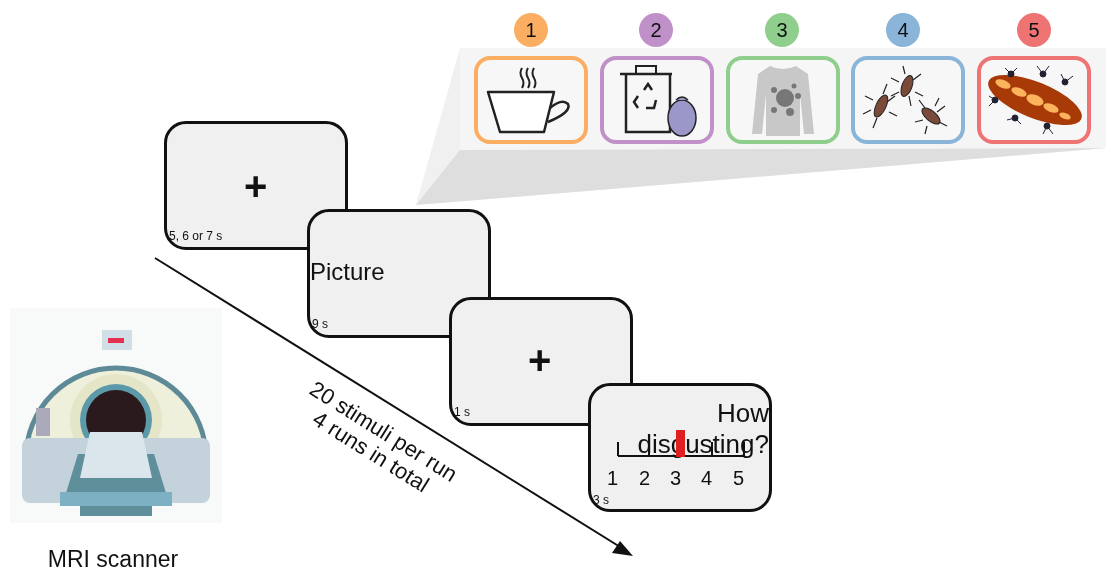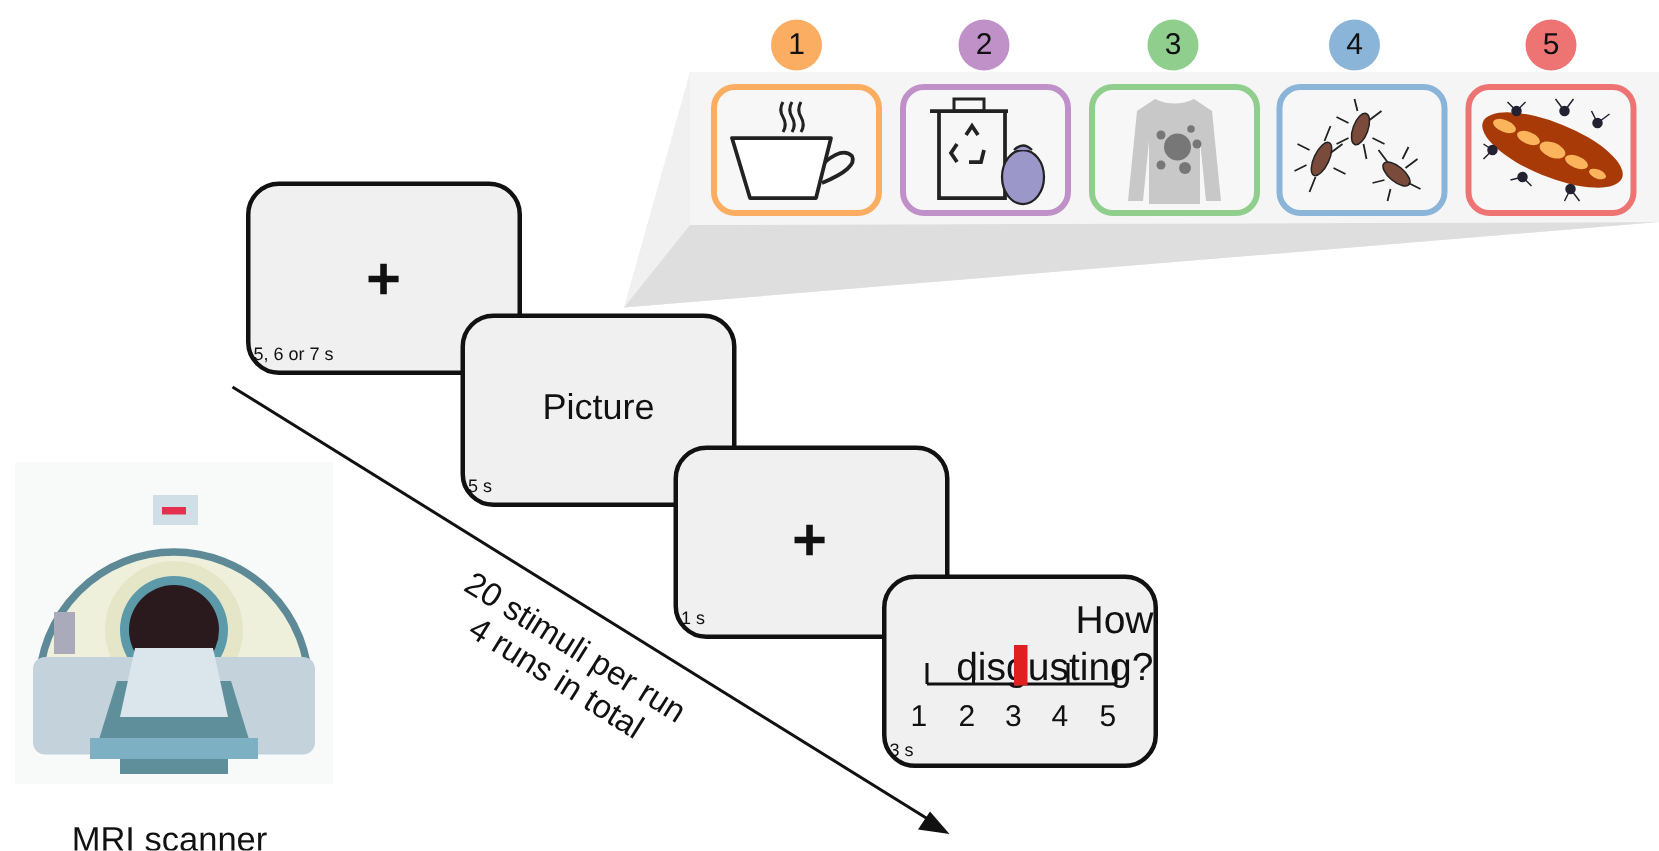--- a/index.html
+++ b/index.html
@@ -95,22 +95,22 @@
     </svg>
   </div>
 </div>
 
 <div class="screen" style="left:164px;top:121px;width:184px;height:129px;">
   <div class="plus" style="left:77px;top:42px;">+</div>
   <div class="dur">5, 6 or 7 s</div>
 </div>
 
 <div class="screen" style="left:307px;top:209px;width:184px;height:129px;">
-  <div class="abs" style="left:0;right:0;top:46px;text-align:center;font-size:24px;">Picture</div>
-  <div class="dur">5 s</div>
+  <div class="abs" style="left:0;right:0;top:46px;text-align:left;font-size:24px;">Picture</div>
+  <div class="dur">9 s</div>
 </div>
 
 <div class="screen" style="left:449px;top:297px;width:184px;height:129px;">
   <div class="plus" style="left:76px;top:40px;">+</div>
   <div class="dur">1 s</div>
 </div>
 
 <div class="screen" style="left:588px;top:383px;width:184px;height:129px;">
   <div class="abs" style="left:0;right:0;top:12px;text-align:right;font-size:26px;">How disgusting?</div>
   <svg class="abs" style="left:24px;top:42px;" width="134" height="34">

